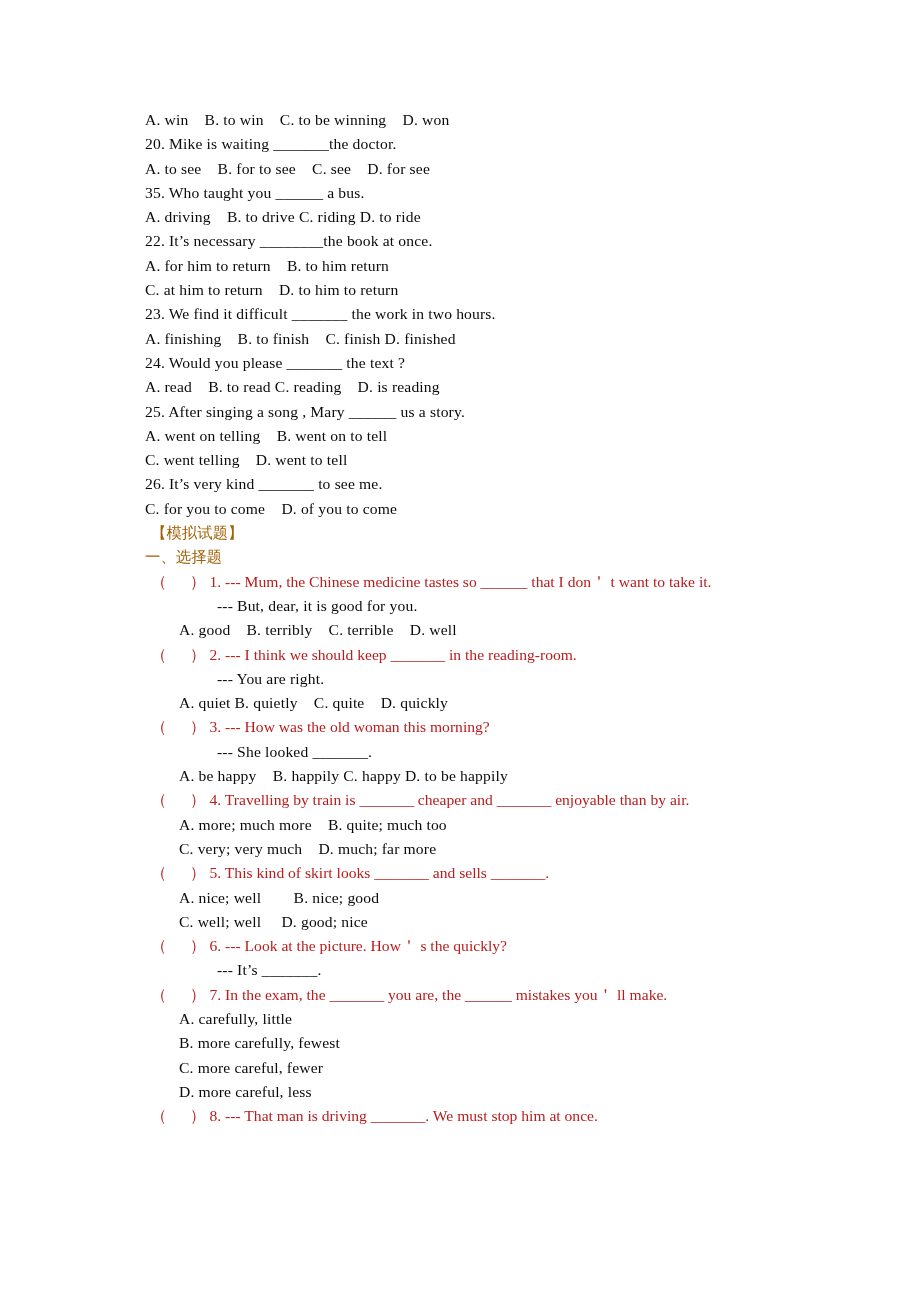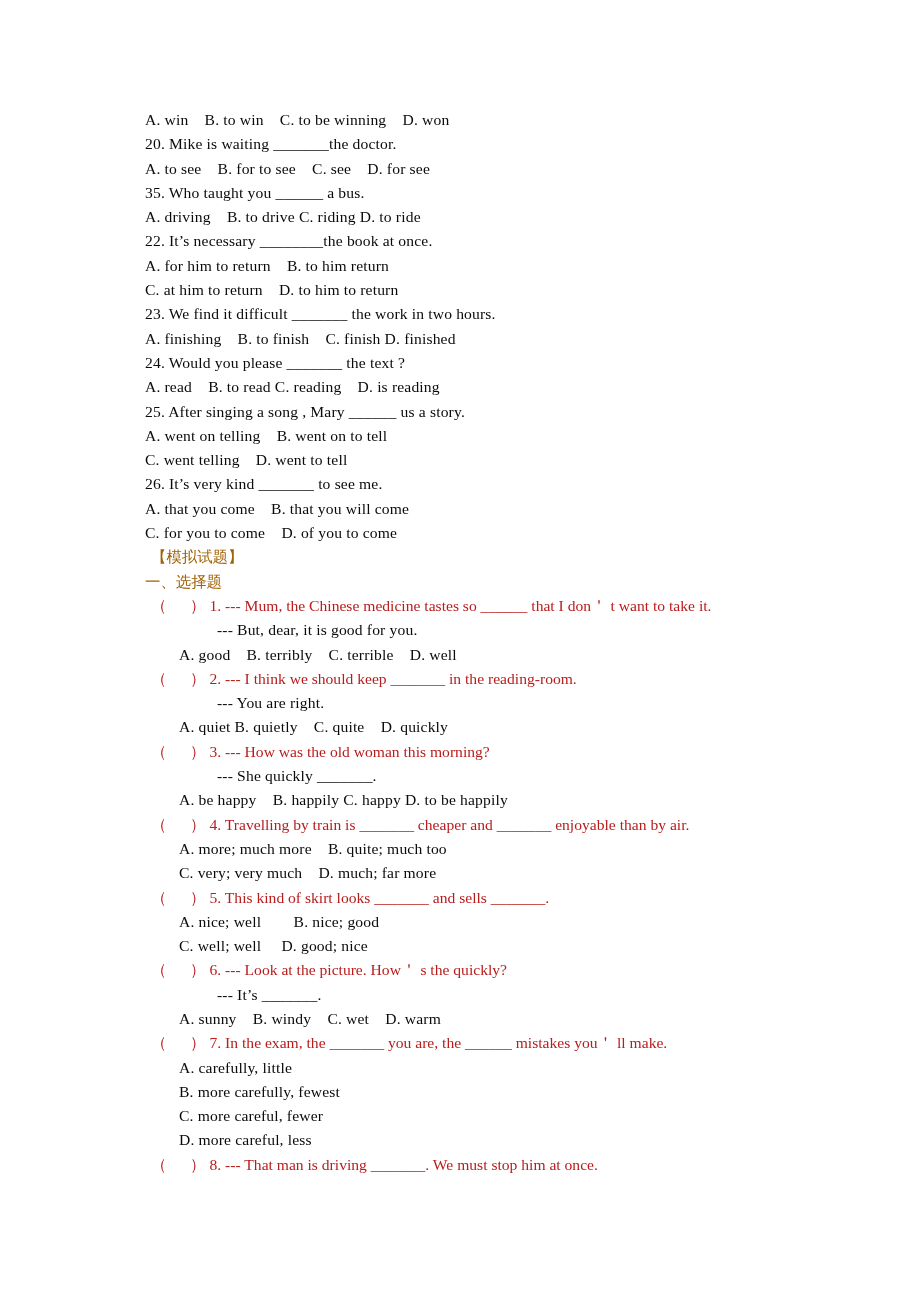--- a/index.html
+++ b/index.html
@@ -87,50 +87,48 @@
       <div class="ln">A. for him to return    B. to him return</div>
       <div class="ln">C. at him to return    D. to him to return</div>
       <div class="ln">23. We find it difficult _______ the work in two hours.</div>
       <div class="ln">A. finishing    B. to finish    C. finish D. finished</div>
       <div class="ln">24. Would you please _______ the text ?</div>
       <div class="ln">A. read    B. to read C. reading    D. is reading</div>
       <div class="ln">25. After singing a song , Mary ______ us a story.</div>
       <div class="ln">A. went on telling    B. went on to tell</div>
       <div class="ln">C. went telling    D. went to tell</div>
       <div class="ln">26. It’s very kind _______ to see me.</div>
-      <div class="ln">A. that you come    B. that you will come</div>
       <div class="ln">C. for you to come    D. of you to come</div>
     </div>
 
     <div class="cn cn-indent">【模拟试题】</div>
     <div class="cn">一、选择题</div>
 
     <div class="qline"><span class="paren-open">（</span><span>）</span> <span>1.</span> <span>--- Mum, the Chinese medicine tastes so ______ that I don＇ t want to take it.</span></div>
     <div class="ln cont">--- But, dear, it is good for you.</div>
     <div class="ln opt">A. good    B. terribly    C. terrible    D. well</div>
 
     <div class="qline"><span class="paren-open">（</span><span>）</span> <span>2.</span> <span>--- I think we should keep _______ in the reading-room.</span></div>
     <div class="ln cont">--- You are right.</div>
     <div class="ln opt">A. quiet B. quietly    C. quite    D. quickly</div>
 
     <div class="qline"><span class="paren-open">（</span><span>）</span> <span>3.</span> <span>--- How was the old woman this morning?</span></div>
-    <div class="ln cont">--- She quickly _______.</div>
+    <div class="ln cont">--- She looked _______.</div>
     <div class="ln opt">A. be happy    B. happily C. happy D. to be happily</div>
 
     <div class="qline"><span class="paren-open">（</span><span>）</span> <span>4.</span> <span>Travelling by train is _______ cheaper and _______ enjoyable than by air.</span></div>
     <div class="ln opt">A. more; much more    B. quite; much too</div>
     <div class="ln opt">C. very; very much    D. much; far more</div>
 
     <div class="qline"><span class="paren-open">（</span><span>）</span> <span>5.</span> <span>This kind of skirt looks _______ and sells _______.</span></div>
     <div class="ln opt">A. nice; well        B. nice; good</div>
     <div class="ln opt">C. well; well     D. good; nice</div>
 
     <div class="qline"><span class="paren-open">（</span><span>）</span> <span>6.</span> <span>--- Look at the picture. How＇ s the quickly?</span></div>
     <div class="ln cont">--- It’s _______.</div>
-    <div class="ln opt">A. sunny    B. windy    C. wet    D. warm</div>
 
     <div class="qline"><span class="paren-open">（</span><span>）</span> <span>7.</span> <span>In the exam, the _______ you are, the ______ mistakes you＇ ll make.</span></div>
     <div class="ln opt">A. carefully, little</div>
     <div class="ln opt">B. more carefully, fewest</div>
     <div class="ln opt">C. more careful, fewer</div>
     <div class="ln opt">D. more careful, less</div>
 
     <div class="qline"><span class="paren-open">（</span><span>）</span> <span>8.</span> <span>--- That man is driving _______. We must stop him at once.</span></div>
 
   </div>

